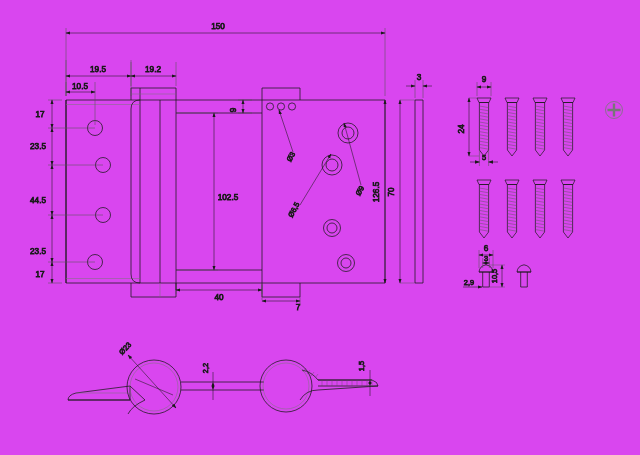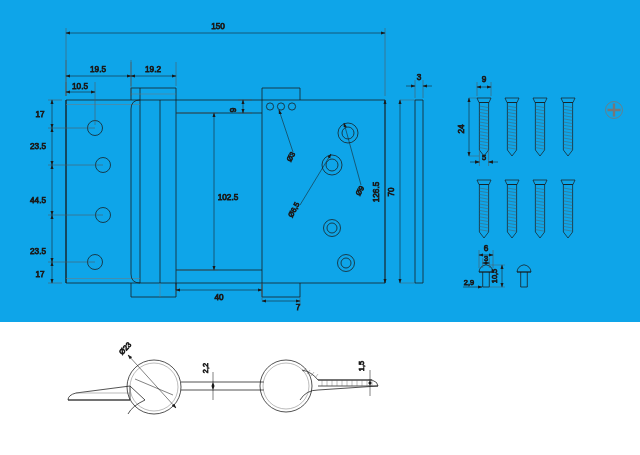--- a/index.html
+++ b/index.html
@@ -1,18 +1,18 @@
 <!DOCTYPE html>
 <html><head>
 <meta charset="utf-8">
 <style>
   html,body{margin:0;padding:0;background:#ffffff;}
   body{width:640px;height:455px;overflow:hidden;
        font-family:"Liberation Sans","DejaVu Sans",sans-serif;color:#1a1a1a;}
-  #sheet{position:relative;width:640px;height:322px;background:#0ea5e9;}
+  #sheet{position:relative;width:640px;height:455px;background:#d946ef;}
   svg{display:block;}
   .dimtxt{font-size:8.2px;fill:#222;font-family:"Liberation Sans",sans-serif;}
   .dimtxt.sm{font-size:7.4px;}
 </style>
 </head>
 <body>
 
 <div id="sheet">
 <svg width="640" height="455" viewBox="0 0 640 455">
   <defs>

